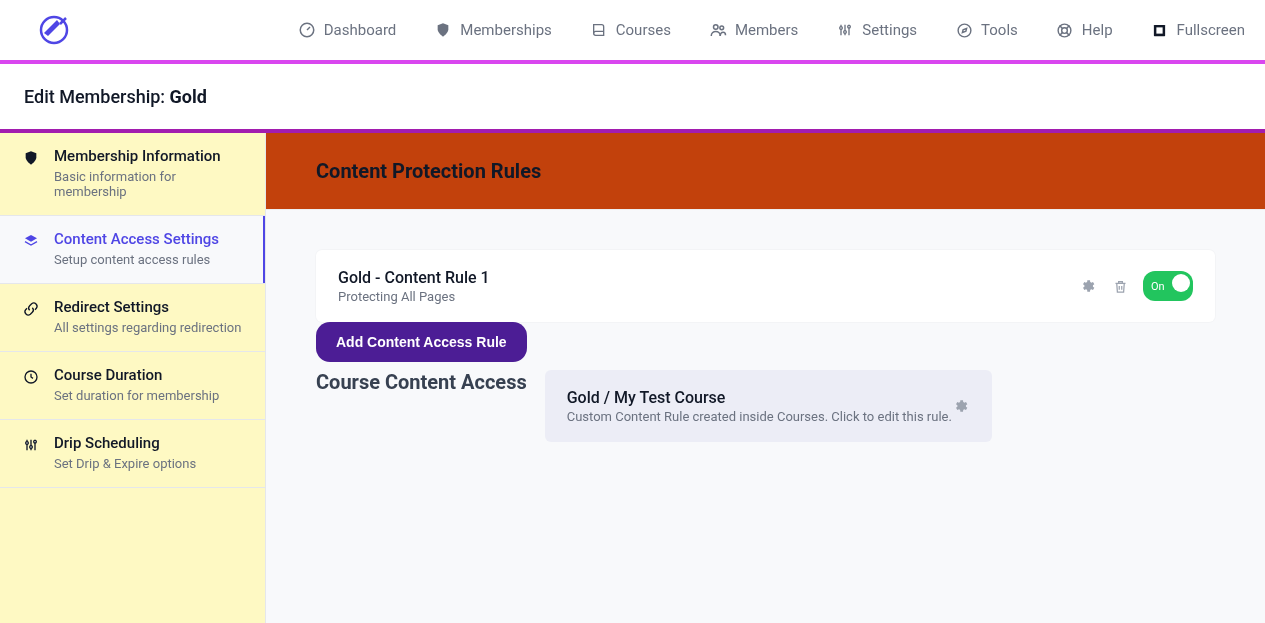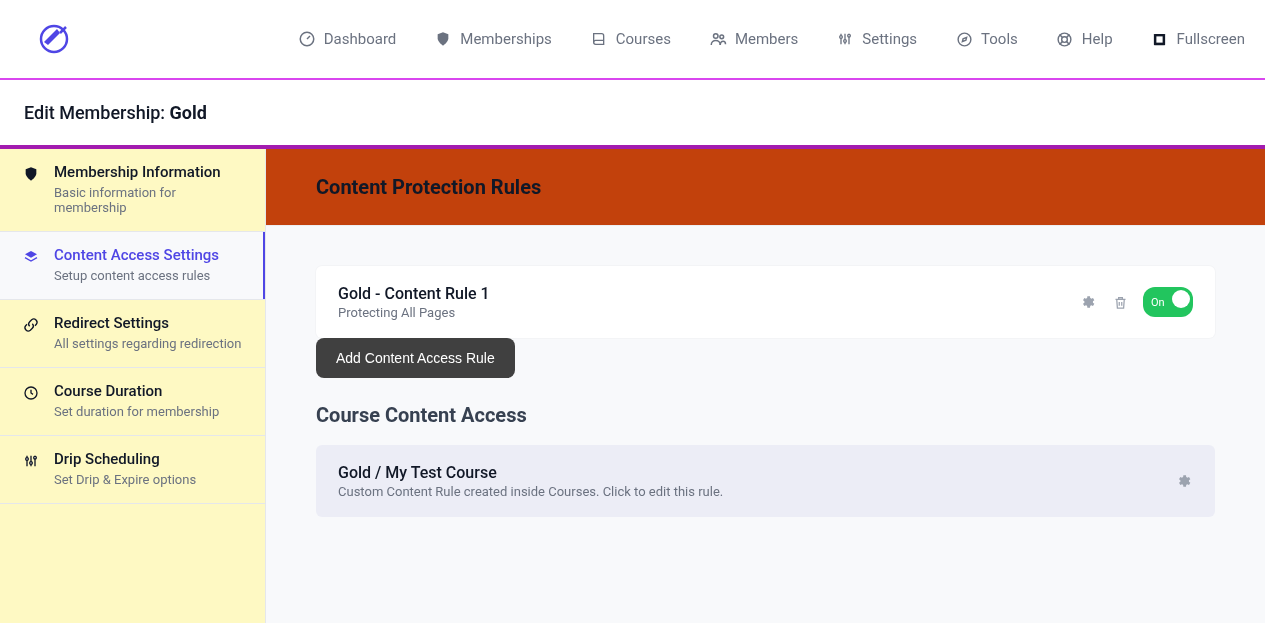--- a/index.html
+++ b/index.html
@@ -5,25 +5,25 @@
     * { box-sizing: border-box; margin: 0; padding: 0; }
     body {
       font-family: -apple-system, BlinkMacSystemFont, "Segoe UI", Roboto, Helvetica, Arial, sans-serif;
       color: #1f2937;
       background: #fff;
       width: 1265px;
       height: 623px;
       overflow: hidden;
     }
     .topbar {
-      height: 80px;
+      height: 64px;
       display: flex;
       align-items: center;
       padding: 0 20px 0 38px;
-      border-bottom: 2px solid #d946ef;
+      border-bottom: 4px solid #d946ef;
     }
     .logo-wrap { flex: 0 0 auto; display:flex; align-items:center; }
     .nav {
       margin-left: auto;
       display: flex;
       align-items: center;
       gap: 38px;
     }
     .nav-item {
       display: flex;
@@ -124,30 +124,30 @@
       padding: 0 4px;
     }
     .toggle .tlabel { font-size: 11px; color:#fff; margin-left:4px; }
     .toggle .knob {
       position:absolute; right:3px; top:3px;
       width:18px; height:18px; border-radius:50%;
       background:#fff;
     }
     .primary-btn {
       align-self: flex-start;
-      background: #404040;
+      background: #4c1d95;
       color:#fff;
       border:none;
-      border-radius:8px;
+      border-radius:14px;
       padding: 12px 20px;
       font-size:14px;
-      font-weight:400;
+      font-weight:700;
       cursor:pointer;
     }
-    .course-section { display:flex; flex-direction:column; gap:18px; margin-top:25px;}
+    .course-section { display:flex; flex-direction:row; gap:18px; margin-top:8px;}
     .course-section h3 { font-size:20px; font-weight:700; color:#374151; }
     .course-card {
       background:#ecedf6;
       border-radius:6px;
       padding: 18px 22px;
       display:flex;
       align-items:center;
       justify-content:space-between;
       cursor:pointer;
     }

